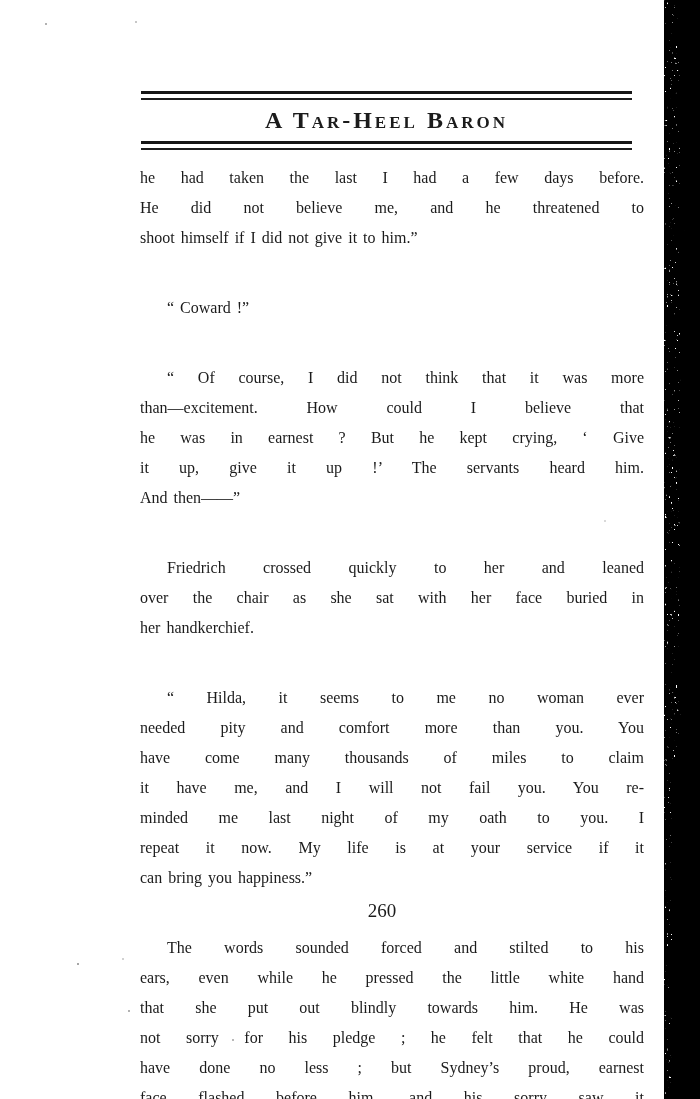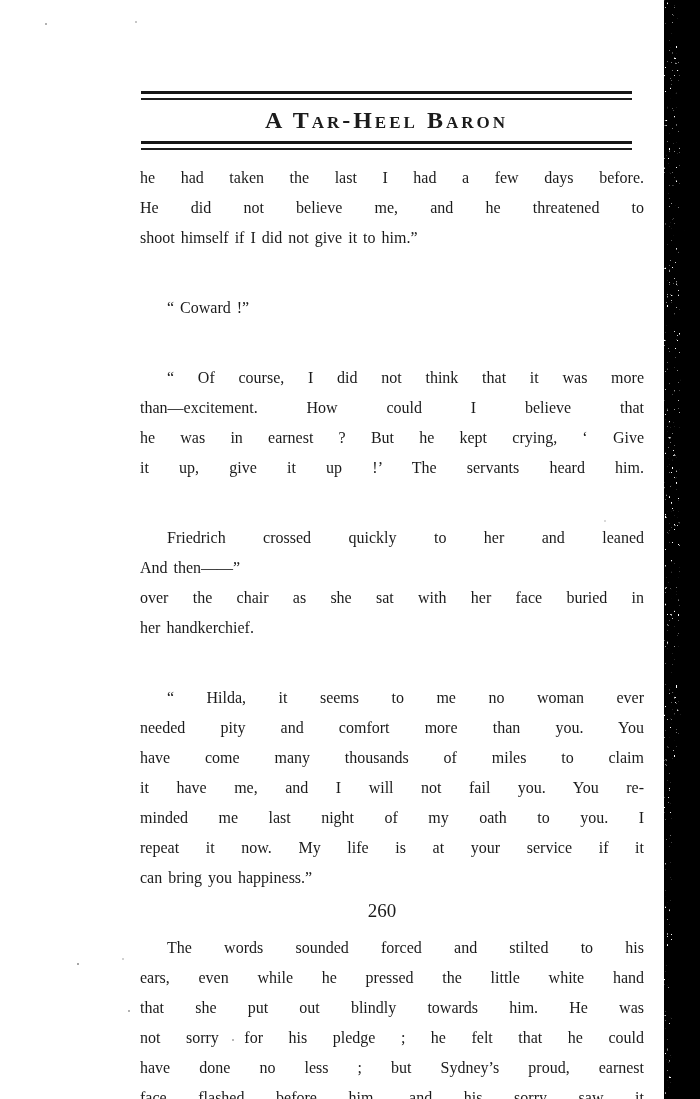--- a/index.html
+++ b/index.html
@@ -88,22 +88,22 @@
 
   <div class="body-text">
       <div class="line">he had taken the last I had a few days before.</div>
       <div class="line">He did not believe me, and he threatened to</div>
       <div class="line e">shoot himself if I did not give it to him.”</div>
       <div class="line i e">“ Coward !”</div>
       <div class="line i">“ Of course, I did not think that it was more</div>
       <div class="line">than—excitement.  How could I believe that</div>
       <div class="line">he was in earnest ?  But he kept crying, ‘ Give</div>
       <div class="line">it up, give it up !’  The servants heard him.</div>
+      <div class="line e">And then——”</div>
       <div class="line i">Friedrich crossed quickly to her and leaned</div>
-      <div class="line e">And then——”</div>
       <div class="line">over the chair as she sat with her face buried in</div>
       <div class="line e">her handkerchief.</div>
       <div class="line i">“ Hilda, it seems to me no woman ever</div>
       <div class="line">needed pity and comfort more than you.  You</div>
       <div class="line">have come many thousands of miles to claim</div>
       <div class="line">it have me, and I will not fail you.  You re-</div>
       <div class="line">minded me last night of my oath to you.  I</div>
       <div class="line">repeat it now.  My life is at your service if it</div>
       <div class="line e">can bring you happiness.”</div>
       <div class="line i">The words sounded forced and stilted to his</div>

